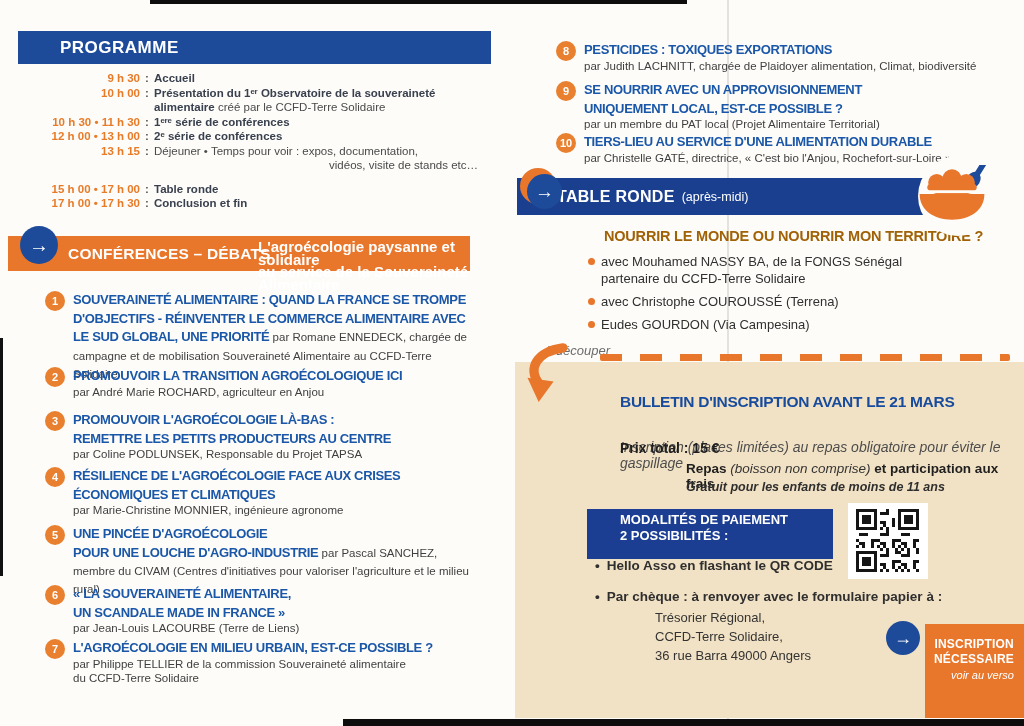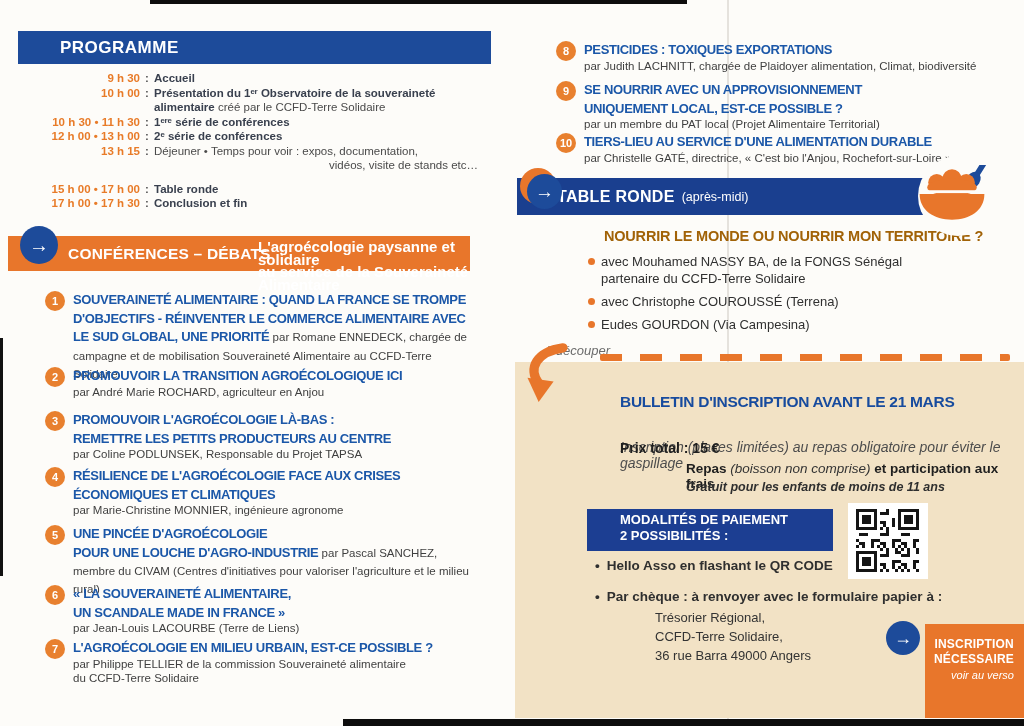--- a/index.html
+++ b/index.html
@@ -68,21 +68,21 @@
              background:repeating-linear-gradient(90deg,#e8762b 0 22px,transparent 22px 40px);}
   .cut-arrow{position:absolute;left:520px;top:342px;z-index:7;}
   .coupon{position:absolute;left:515px;top:362px;width:509px;height:356px;background:#f2e2c5;}
   .coupon-title{position:absolute;left:620px;top:393px;font-size:15.5px;font-weight:bold;color:#174b9e;letter-spacing:-.3px;}
   .coupon-sub{position:absolute;left:620px;top:415px;font-size:14px;font-style:italic;color:#4d4d4d;margin-top:24px;}
   .coupon-price{position:absolute;left:620px;top:440px;font-size:14px;font-weight:bold;color:#1f1f1f;}
   .coupon-meal{position:absolute;left:686px;top:461px;font-size:13.5px;color:#1f1f1f;}
   .coupon-meal .b{font-weight:bold;}
   .coupon-meal .i{font-style:italic;color:#333;}
   .coupon-free{position:absolute;left:686px;top:480px;font-size:12.5px;font-weight:bold;font-style:italic;color:#2f2f2f;}
-  .payment-box{position:absolute;left:587px;top:509px;width:246px;height:42px;background:#1c3e92;color:#fff;
+  .payment-box{position:absolute;left:587px;top:509px;width:246px;height:50px;background:#1c3e92;color:#fff;
                font-size:13px;font-weight:bold;line-height:16px;padding:3px 0 0 33px;box-sizing:border-box;}
   .qr-box{position:absolute;left:848px;top:503px;width:80px;height:76px;background:#fff;}
   .qr-box svg{position:absolute;left:8px;top:6px;}
   .pay-option{position:absolute;left:595px;display:flex;font-size:13.5px;font-weight:bold;color:#2f2f2f;}
   .pay-option .bullet{margin-right:7px;}
   .opt1{top:558px;} .opt2{top:589px;}
   .address{position:absolute;left:655px;top:608px;font-size:13px;color:#333;line-height:19px;}
   .insc-arrow{position:absolute;left:886px;top:621px;width:34px;height:34px;font-size:18px;z-index:8;}
   .insc-box{position:absolute;left:925px;top:624px;width:99px;height:94px;background:#e8762b;color:#fff;
             text-align:right;padding:13px 10px 0 0;box-sizing:border-box;z-index:7;}

